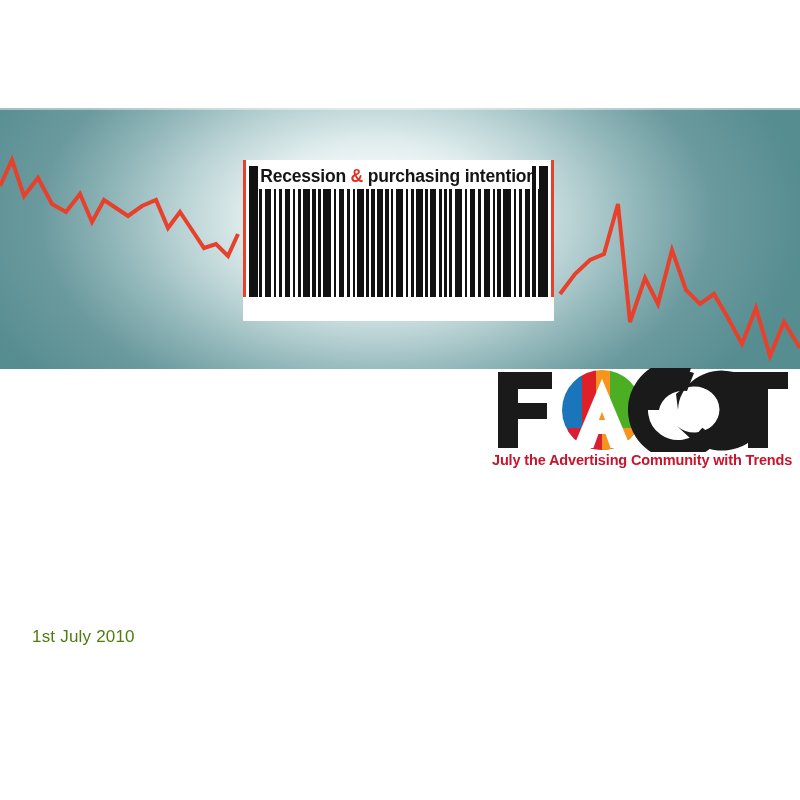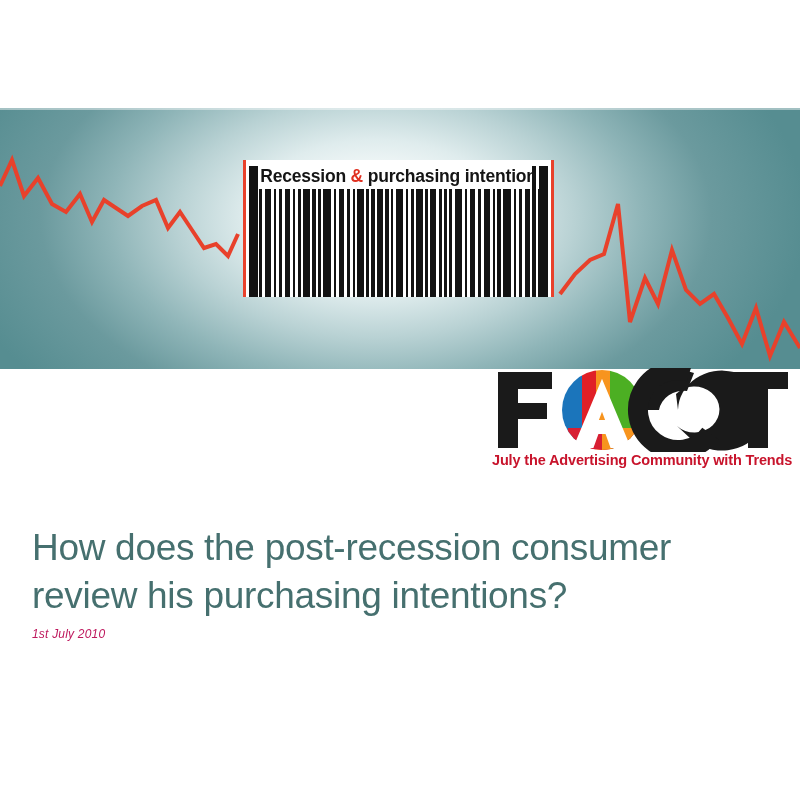--- a/index.html
+++ b/index.html
@@ -56,21 +56,21 @@
     height: 261px;
     pointer-events: none;
   }
 
   
   .barcode {
     position: absolute;
     left: 243px;
     top: 160px;
     width: 311px;
-    height: 137px;
+    height: 161px;
     background: #ffffff;
     overflow: hidden;
   }
   .barcode-rail {
     position: absolute;
     top: 0;
     width: 3px;
     height: 137px;
     background: #e8412b;
   }
@@ -176,24 +176,23 @@
     letter-spacing: -0.3px;
   }
   .headline .l2 { display: block; }
 
   .subline {
     position: absolute;
     left: 32px;
     top: 627px;
     font-family: "Liberation Sans", sans-serif;
     font-weight: normal;
-    font-size: 12px;
-    color: #be185d;
+    font-size: 17px;
+    color: #4d7c0f;
     letter-spacing: 0.2px;
-    font-style: italic;
   }
 </style>
 </head>
 <body>
 
 <div id="slide">
 
   <div class="banner">
     <div class="banner-edge-top"></div>
 
@@ -342,20 +341,16 @@
       </g>
 
       <g>
         <path d="M236,4 H296 V21 H276 V80 H256 V21 H236 Z" fill="#1a1a1a"></path>
       </g>
     </svg>
 
     <div class="logo-tagline">July the Advertising Community with Trends</div>
   </div>
 
-  <div class="headline">
-    <span class="l1">How does the post-recession consumer</span>
-    <span class="l2">review his purchasing intentions?</span>
-  </div>
 
   <div class="subline">1st July 2010</div>
 
 </div>
 
 </body></html>

